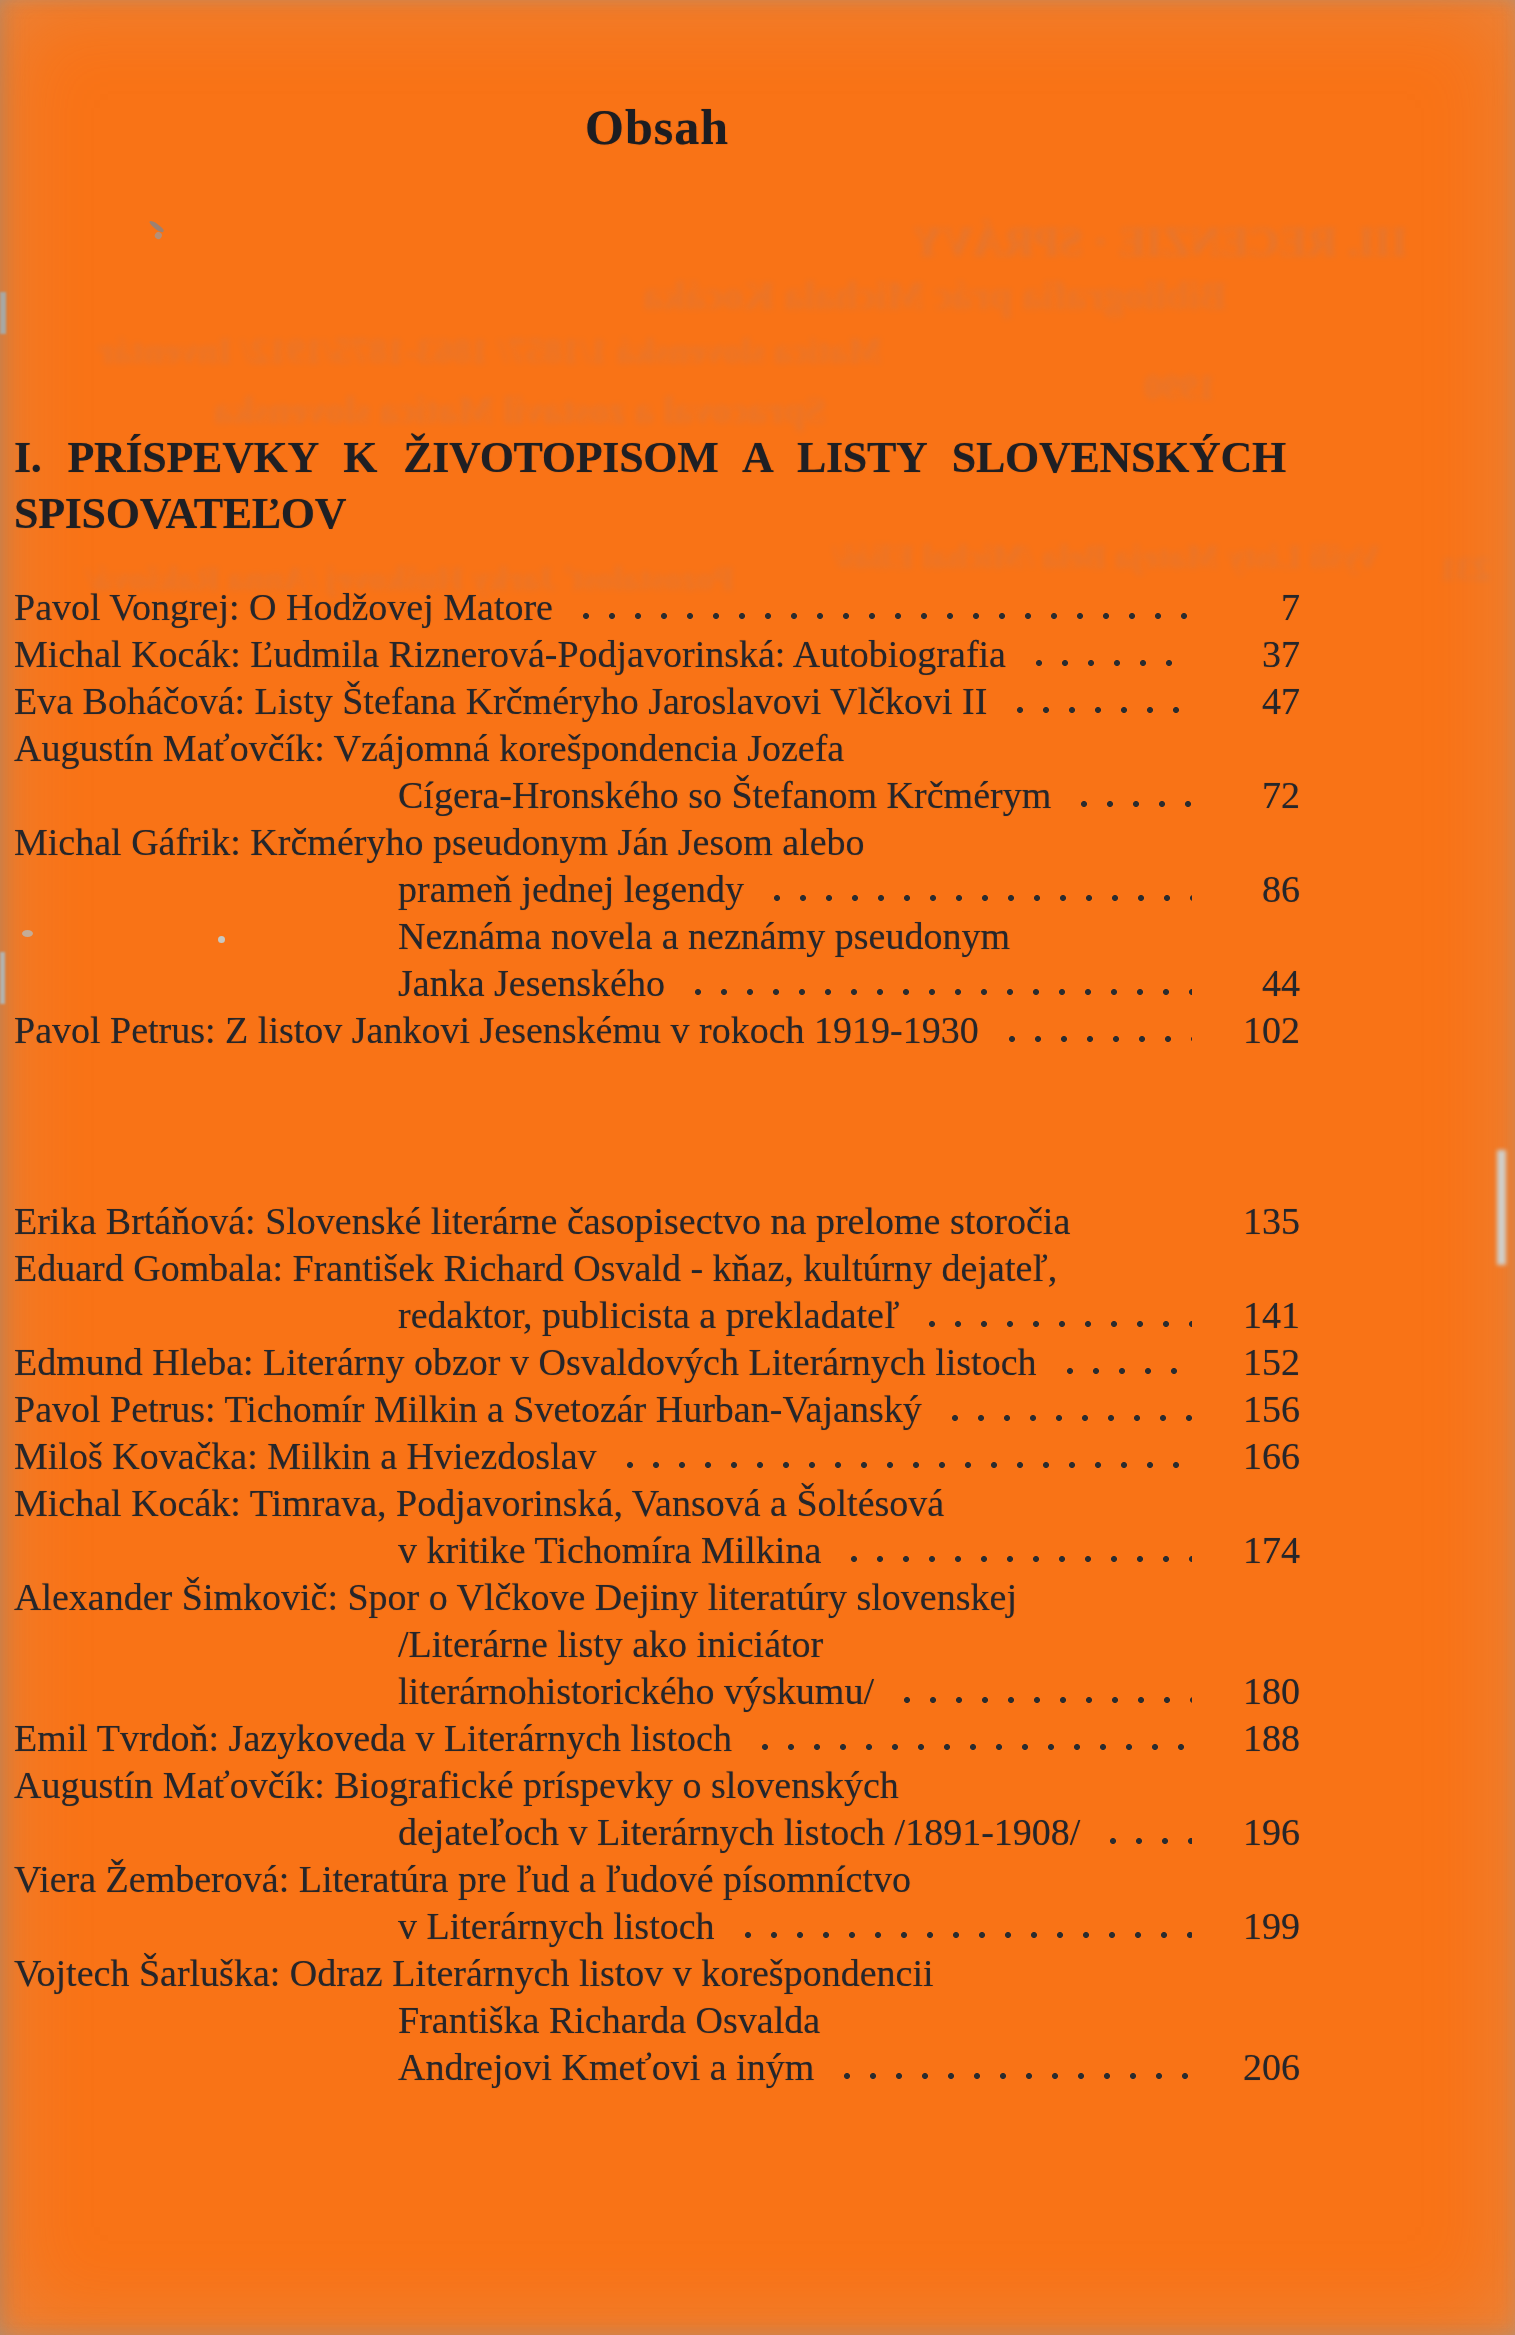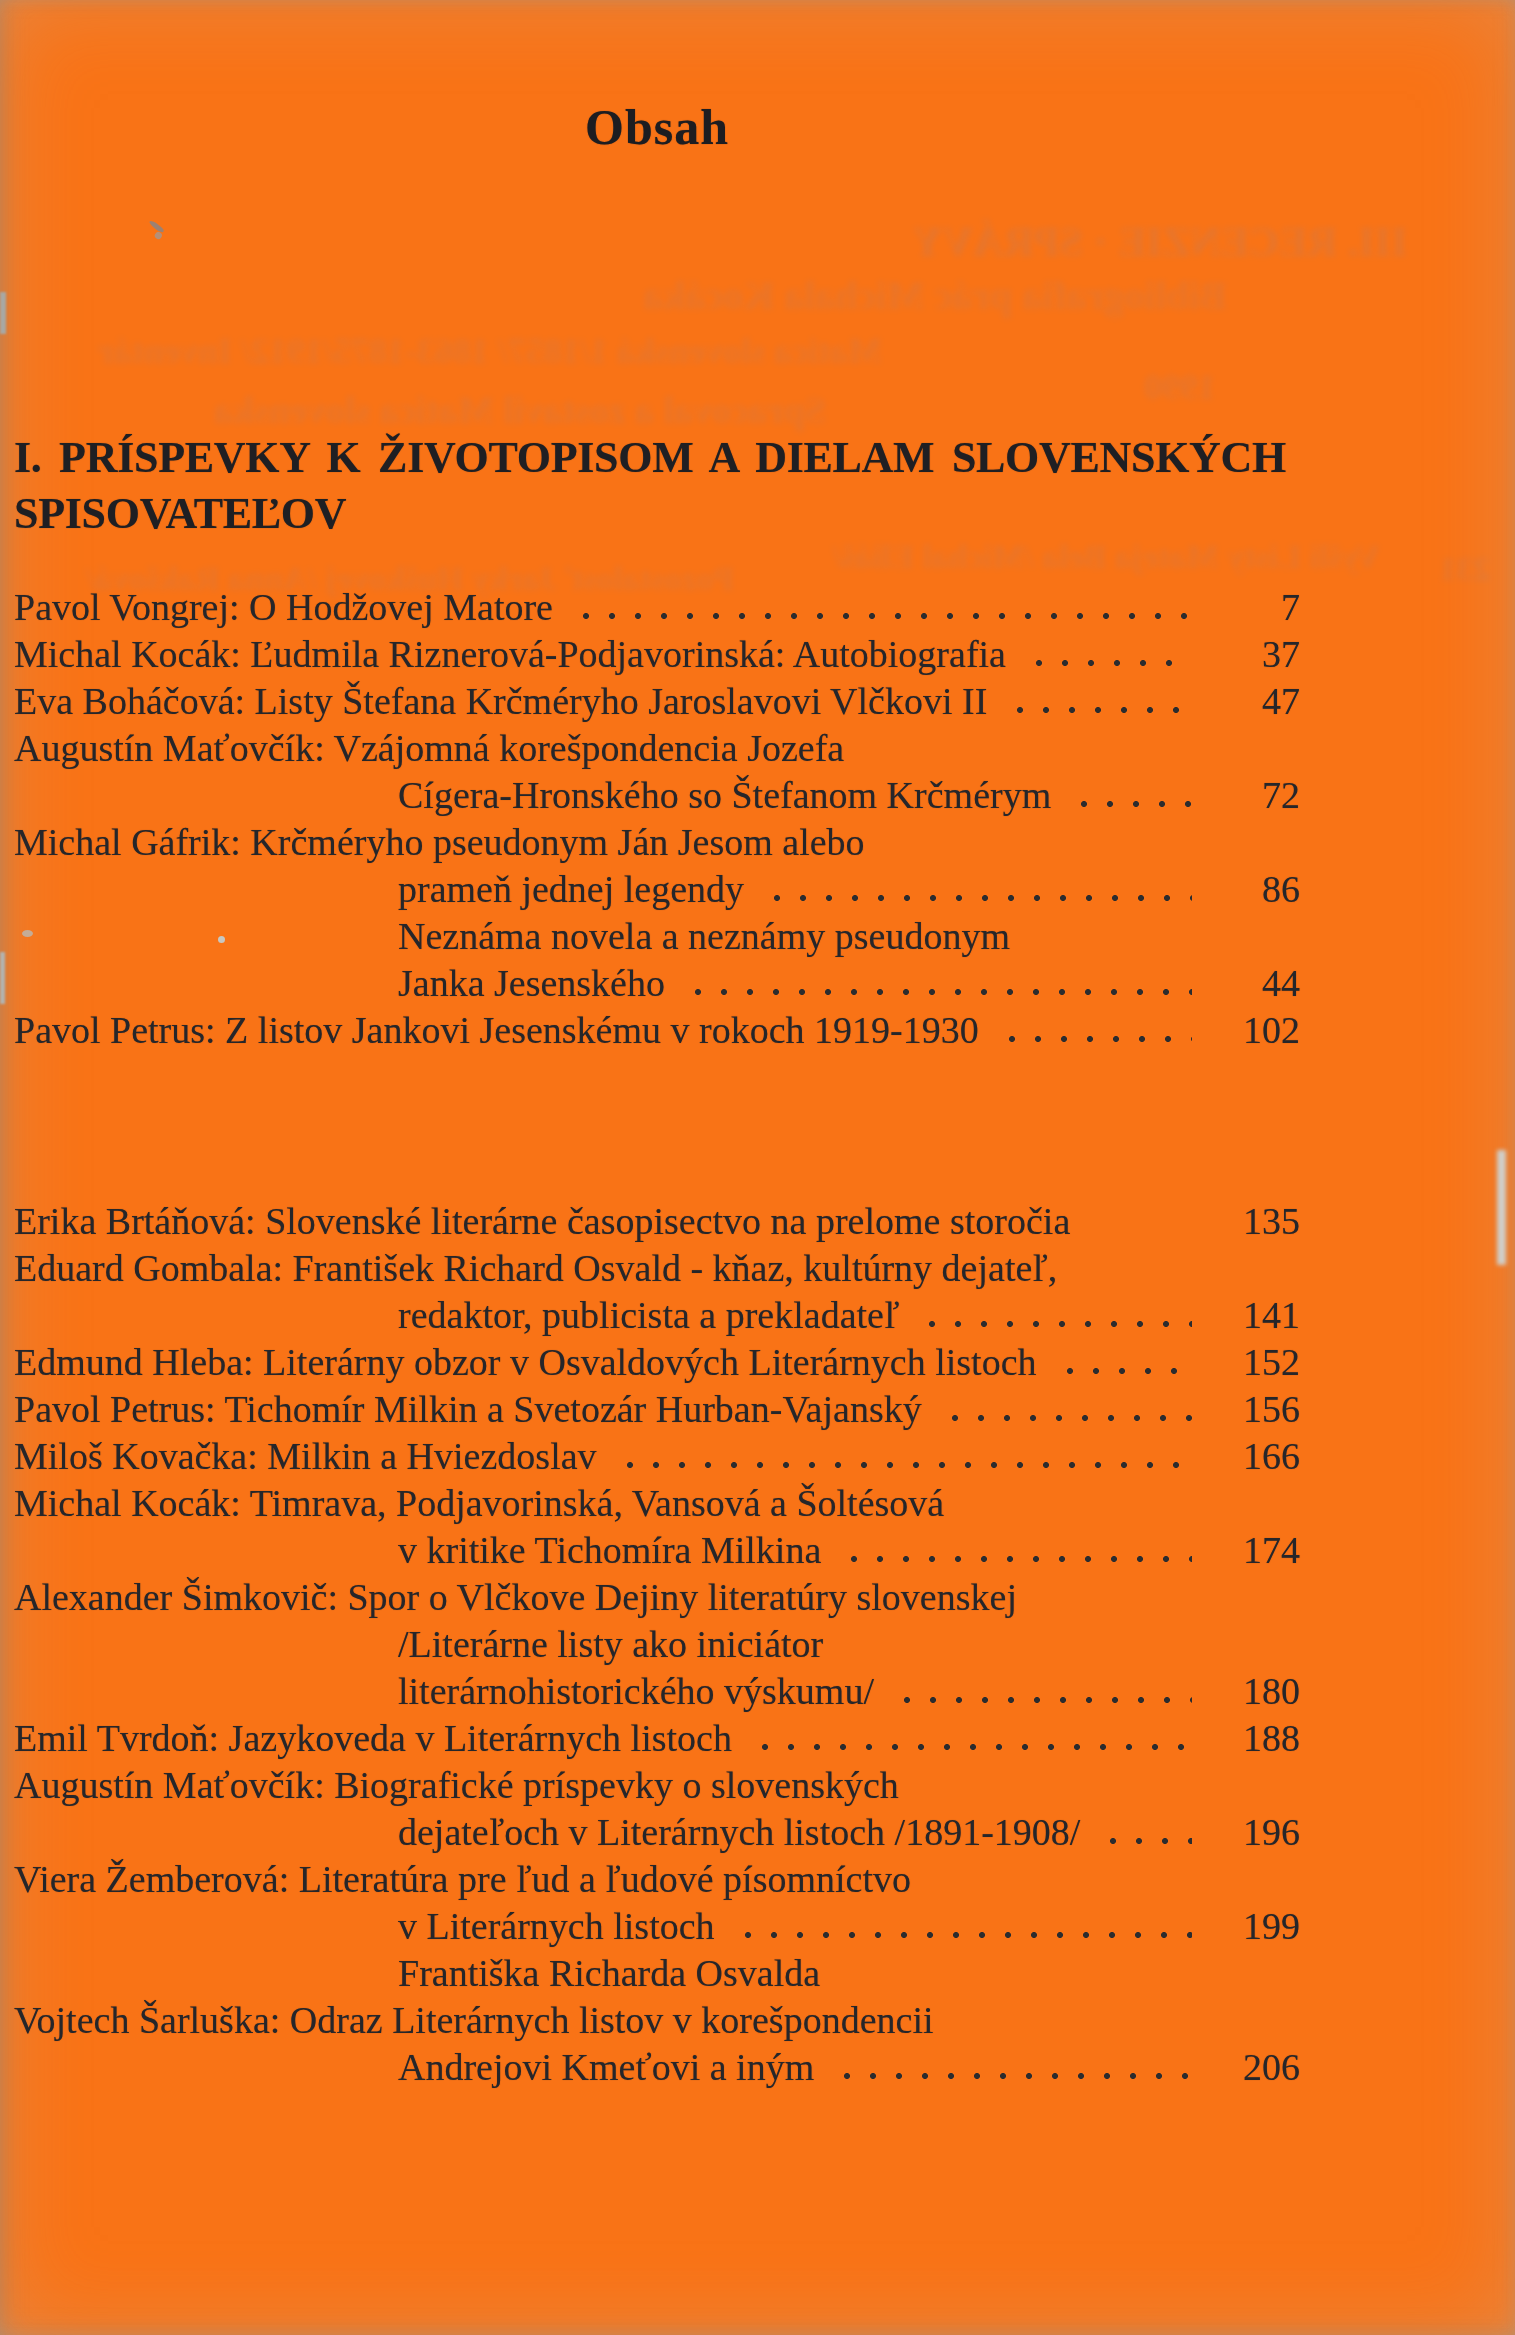--- a/index.html
+++ b/index.html
@@ -75,21 +75,21 @@
   <div class="bleed bt0">III. RECENZIE · SPRÁVY</div>
   <div class="bleed bt1">Bibliografia prác Michala Kocáka</div>
   <div class="bleed bt2">Matica slovenská 1/1857/ 1863-1875/1912/ Inventár</div>
   <div class="bleed bt3">1990</div>
   <div class="bleed bt4">Spracoval a zostavil Matica slovenska</div>
   <div class="bleed bt5">Vyšli Listy Mateja Bela /Michal Eliáš/</div>
   <div class="bleed bt6">Pozostalosť Jarky Huškovej /Anna Rakšová/</div>
   <div class="bleed bt7">231</div>
 
   <div class="heading" id="heading-0">
-      <div class="heading-line justify">I. PRÍSPEVKY K ŽIVOTOPISOM A DIELAM SLOVENSKÝCH</div>
+      <div class="heading-line justify">I. PRÍSPEVKY K ŽIVOTOPISOM A LISTY SLOVENSKÝCH</div>
       <div class="heading-line">SPISOVATEĽOV</div>
     </div>
   <div class="rows" id="rows-0">
       <div class="toc-row">
         <span class="toc-text">Pavol Vongrej: O Hodžovej Matore</span>
         <span class="leader"></span>
         <span class="toc-page">7</span>
       </div>
       <div class="toc-row">
         <span class="toc-text">Michal Kocák: Ľudmila Riznerová-Podjavorinská: Autobiografia</span>
@@ -211,27 +211,27 @@
       <div class="toc-row">
         <span class="toc-text">Viera Žemberová: Literatúra pre ľud a ľudové písomníctvo</span>
         <span class="leader nodots"></span>
         <span class="toc-page"></span>
       </div>
       <div class="toc-row indent">
         <span class="toc-text">v Literárnych listoch</span>
         <span class="leader"></span>
         <span class="toc-page">199</span>
       </div>
+      <div class="toc-row">
+        <span class="toc-text">Vojtech Šarluška: Odraz Literárnych listov v korešpondencii</span>
+        <span class="leader nodots"></span>
+        <span class="toc-page"></span>
+      </div>
       <div class="toc-row indent">
         <span class="toc-text">Františka Richarda Osvalda</span>
-        <span class="leader nodots"></span>
-        <span class="toc-page"></span>
-      </div>
-      <div class="toc-row">
-        <span class="toc-text">Vojtech Šarluška: Odraz Literárnych listov v korešpondencii</span>
         <span class="leader nodots"></span>
         <span class="toc-page"></span>
       </div>
       <div class="toc-row indent">
         <span class="toc-text">Andrejovi Kmeťovi a iným</span>
         <span class="leader"></span>
         <span class="toc-page">206</span>
       </div>
     </div>
 

